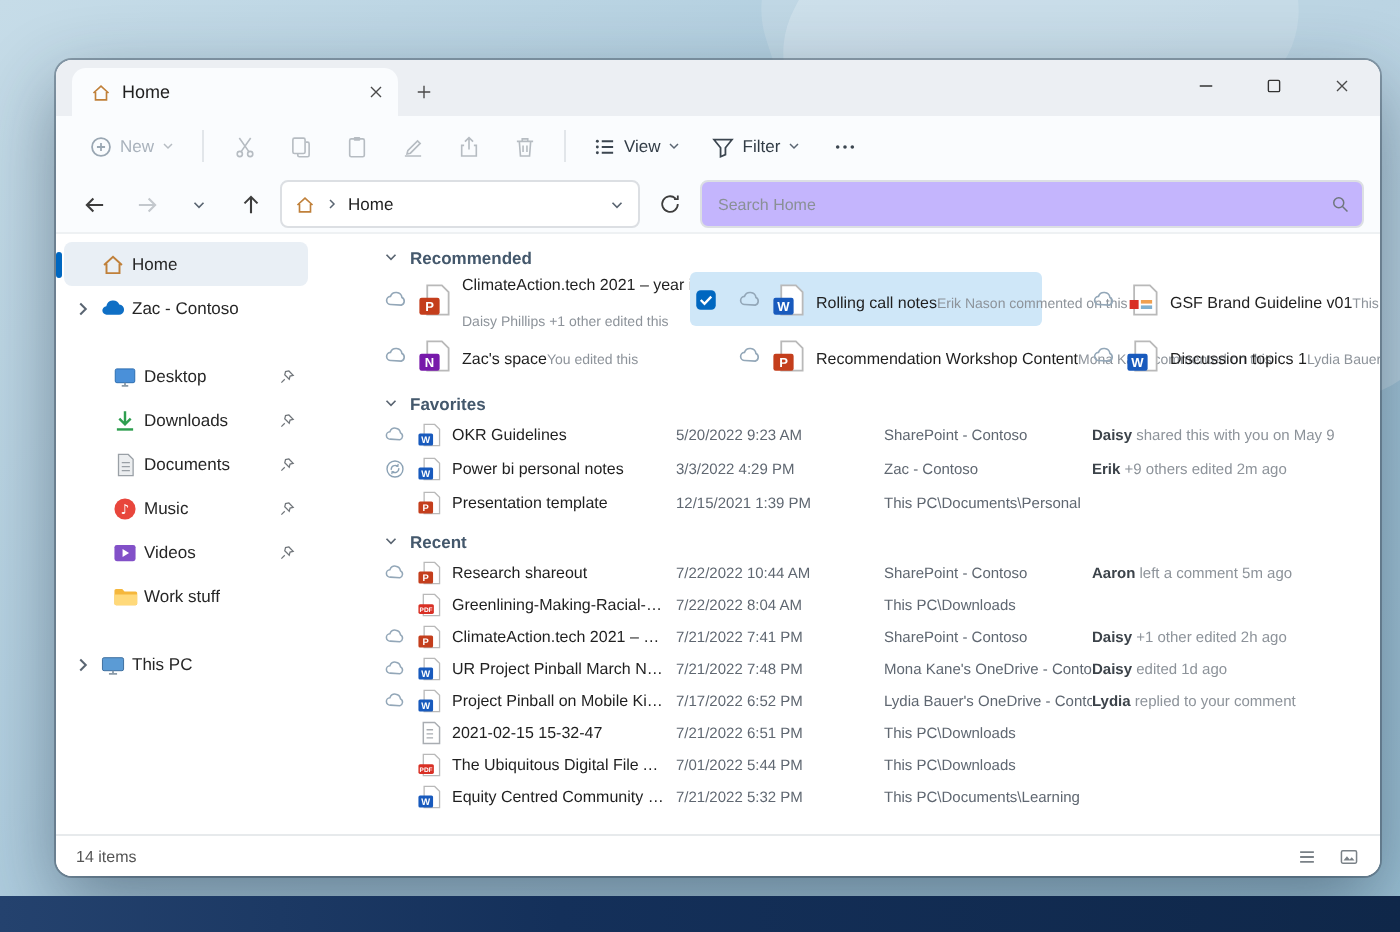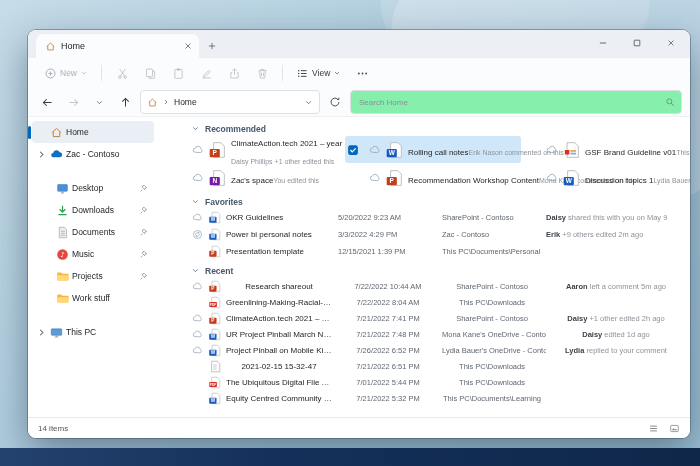--- a/index.html
+++ b/index.html
@@ -32,21 +32,21 @@
   .tb-label{font-size:8.5px;}
   .lbl-dis{color:#a9b2bc;}
   .lbl-en{color:#323c46;}
   .divider{width:1px;height:16px;background:#e2e6ea;margin:0 5px;}
 
   
   .addrbar{height:28px;background:#fafcfe;display:flex;align-items:center;padding:0 8px;gap:4px;flex:none;border-bottom:1px solid #eef1f3;}
   .nav-btn{width:22px;height:22px;display:flex;align-items:center;justify-content:center;border-radius:4px;flex:none;}
   .crumbbox{flex:1;height:22px;border:1px solid #dcdfe3;border-radius:4px;background:#fff;display:flex;align-items:center;gap:4px;padding:0 6px;font-size:8.5px;color:#1f1f1f;min-width:0;}
   .crumbbox .grow{flex:1;}
-  .searchbox{width:318px;height:22px;border:1px solid #dcdfe3;border-radius:4px;background:#86efac;display:flex;align-items:center;padding:0 6px;flex:none;}
+  .searchbox{width:318px;height:22px;border:1px solid #dcdfe3;border-radius:4px;background:#c4b5fd;display:flex;align-items:center;padding:0 6px;flex:none;}
   .searchbox input{border:none;outline:none;flex:1;font-size:8px;color:#333;background:transparent;font-family:inherit;}
   .searchbox input::placeholder{color:#8a9096;}
 
   
   .wbody{flex:1;display:flex;min-height:0;background:#fff;}
   .sidebar{width:130px;flex:none;padding-top:4px;overflow:hidden;}
   .sb-item{display:flex;align-items:center;height:22px;margin:0 4px;padding:0 6px 0 4px;border-radius:4px;
        font-size:8.5px;color:#262626;position:relative;gap:3px;}
   .sb-item .chev-slot{width:11px;height:11px;flex:none;}
   .sb-item.indent{margin-left:24px;}
@@ -61,21 +61,21 @@
   .cards{display:grid;grid-template-columns:repeat(3,176px);gap:1px;margin-bottom:3px;}
   .card{display:flex;align-items:center;height:27px;border-radius:3px;padding:0 2px;min-width:0;}
   .card .slot{width:22px;flex:none;display:flex;align-items:center;}
   .card.sel{background:#cfe7f8;}
   .card .cloud-slot{width:16px;flex:none;display:flex;align-items:center;}
   .card-text{margin-left:5px;min-width:0;}
   .card-title{font-size:8px;color:#1f1f1f;white-space:nowrap;overflow:hidden;text-overflow:ellipsis;max-width:110px;}
   .card-sub{font-size:7px;color:#8d939a;white-space:nowrap;overflow:hidden;text-overflow:ellipsis;max-width:110px;}
   .rows{margin-bottom:3px;}
   .frow{display:grid;grid-template-columns:16px 18px 112px 104px 104px 1fr;align-items:center;height:17px;padding-left:24px;}
-  .recent-rows .frow{height:16px;text-align:center;}
+  .recent-rows .frow{height:16px;}
   .cell-status{display:flex;align-items:center;}
   .cell-icon{display:flex;align-items:center;}
   .cell-name{font-size:8px;color:#1f1f1f;white-space:nowrap;overflow:hidden;text-overflow:ellipsis;padding-right:6px;}
   .cell-dim{font-size:7.5px;color:#5f6771;white-space:nowrap;overflow:hidden;padding-right:4px;}
   .cell-act{font-size:7.5px;color:#8d939a;white-space:nowrap;overflow:hidden;}
   .cell-act b{color:#3c434a;font-weight:700;}
 
   .statusbar{height:20px;border-top:1px solid #e7eaec;display:flex;align-items:center;padding:0 10px;
        font-size:8px;color:#555;flex:none;background:#fff;}
   .status-right{margin-left:auto;display:flex;gap:10px;align-items:center;}
@@ -212,20 +212,33 @@
             <path d="M6 4.5h7M6 8h7M6 11.5h7" stroke="#3c4650" stroke-width="1.2"></path>
           </svg>
         </span>
       <span class="tb-label lbl-en">View</span>
       <span class="ic" style="width:8px;height:8px">
           <svg viewBox="0 0 16 16" xmlns="http://www.w3.org/2000/svg">
             <path d="M4 6l4 4 4-4" fill="none" stroke="#5a6572" stroke-width="1.5"></path>
           </svg>
         </span>
     </div>
+    <div class="tb-btn">
+      <span class="ic" style="width:13px;height:13px">
+          <svg viewBox="0 0 16 16" xmlns="http://www.w3.org/2000/svg">
+            <path d="M2.5 3.5h11L9.5 8.5v4.2l-3 1.3V8.5z" fill="none" stroke="#3c4650" stroke-width="1.1"></path>
+          </svg>
+        </span>
+      <span class="tb-label lbl-en">Filter</span>
+      <span class="ic" style="width:8px;height:8px">
+          <svg viewBox="0 0 16 16" xmlns="http://www.w3.org/2000/svg">
+            <path d="M4 6l4 4 4-4" fill="none" stroke="#5a6572" stroke-width="1.5"></path>
+          </svg>
+        </span>
+    </div>
     <div class="tb-ic">
         <span class="ic" style="width:13px;height:13px">
           <svg viewBox="0 0 16 16" xmlns="http://www.w3.org/2000/svg">
             <circle cx="3.5" cy="8" r="1.1" fill="#3c4650"></circle>
             <circle cx="8" cy="8" r="1.1" fill="#3c4650"></circle>
             <circle cx="12.5" cy="8" r="1.1" fill="#3c4650"></circle>
           </svg>
         </span>
       </div>
   </div>
@@ -375,25 +388,25 @@
           <span class="ic pin" style="height: 9px; width: 9px;">
             <svg viewBox="0 0 16 16" xmlns="http://www.w3.org/2000/svg">
               <path d="M9.5 2.5l4 4-2.8.7-.7 2.8-4-4 .7-2.8z" fill="none" stroke="#70757a" stroke-width="1.1"></path>
               <path d="M6 10L3 13" stroke="#70757a" stroke-width="1.1"></path>
             </svg>
           </span>
         </div>
         <div class="sb-item indent">
           <span class="ic" style="height: 13px; width: 13px;">
             <svg viewBox="0 0 16 16" xmlns="http://www.w3.org/2000/svg">
-              <path d="M1.5 4a1 1 0 011-1h3.8l1.4 1.6h6.8a1 1 0 011 1V12a1 1 0 01-1 1h-12a1 1 0 01-1-1z" fill="#f5b73c"></path>
-              <path d="M1.5 6.5h14V12a1 1 0 01-1 1h-12a1 1 0 01-1-1z" fill="#ffd97a"></path>
-            </svg>
-          </span>
-          <span class="sb-label">Projects</span>
+              <rect x="1.5" y="3" width="13" height="10" rx="1.5" fill="#8250c8"></rect>
+              <path d="M6.5 5.5v5l4-2.5z" fill="#fff"></path>
+            </svg>
+          </span>
+          <span class="sb-label">Videos</span>
           <span class="ic pin" style="height: 9px; width: 9px;">
             <svg viewBox="0 0 16 16" xmlns="http://www.w3.org/2000/svg">
               <path d="M9.5 2.5l4 4-2.8.7-.7 2.8-4-4 .7-2.8z" fill="none" stroke="#70757a" stroke-width="1.1"></path>
               <path d="M6 10L3 13" stroke="#70757a" stroke-width="1.1"></path>
             </svg>
           </span>
         </div>
         <div class="sb-item indent">
           <span class="ic" style="height: 13px; width: 13px;">
             <svg viewBox="0 0 16 16" xmlns="http://www.w3.org/2000/svg">
@@ -726,21 +739,21 @@
               <div class="cell-icon">
                 <span class="ic" style="height: 13px; width: 13px;">
                   <svg viewBox="0 0 16 16" xmlns="http://www.w3.org/2000/svg">
                     <path d="M5 1.5h6.5l3 3V14.5H5z" fill="#fff" stroke="#b9b9b9" stroke-width="0.8"></path>
                     <rect x="1.5" y="7" width="9" height="7.5" rx="1" fill="#185abd"></rect>
                     <text x="6" y="12.8" font-size="5.8" font-weight="bold" fill="#fff" text-anchor="middle" font-family="Liberation Sans,sans-serif">W</text>
                   </svg>
                 </span>
               </div>
               <span class="cell-name">Project Pinball on Mobile KickOff</span>
-              <span class="cell-dim">7/26/2022 6:52 PM</span>
+              <span class="cell-dim">7/17/2022 6:52 PM</span>
               <span class="cell-dim">Lydia Bauer's OneDrive - Contoso</span>
               <span class="cell-act"><b>Lydia</b> replied to your comment</span>
             </div>
             <div class="frow">
               <div class="cell-status"></div>
               <div class="cell-icon">
                 <span class="ic" style="height: 13px; width: 13px;">
                   <svg viewBox="0 0 16 16" xmlns="http://www.w3.org/2000/svg">
                     <path d="M4.5 1.5h7l3 3v10h-10z" fill="#fff" stroke="#a9adb2" stroke-width="0.9"></path>
                     <path d="M6.5 6h4M6.5 8.5h4M6.5 11h4" stroke="#a9adb2" stroke-width="0.8"></path>

